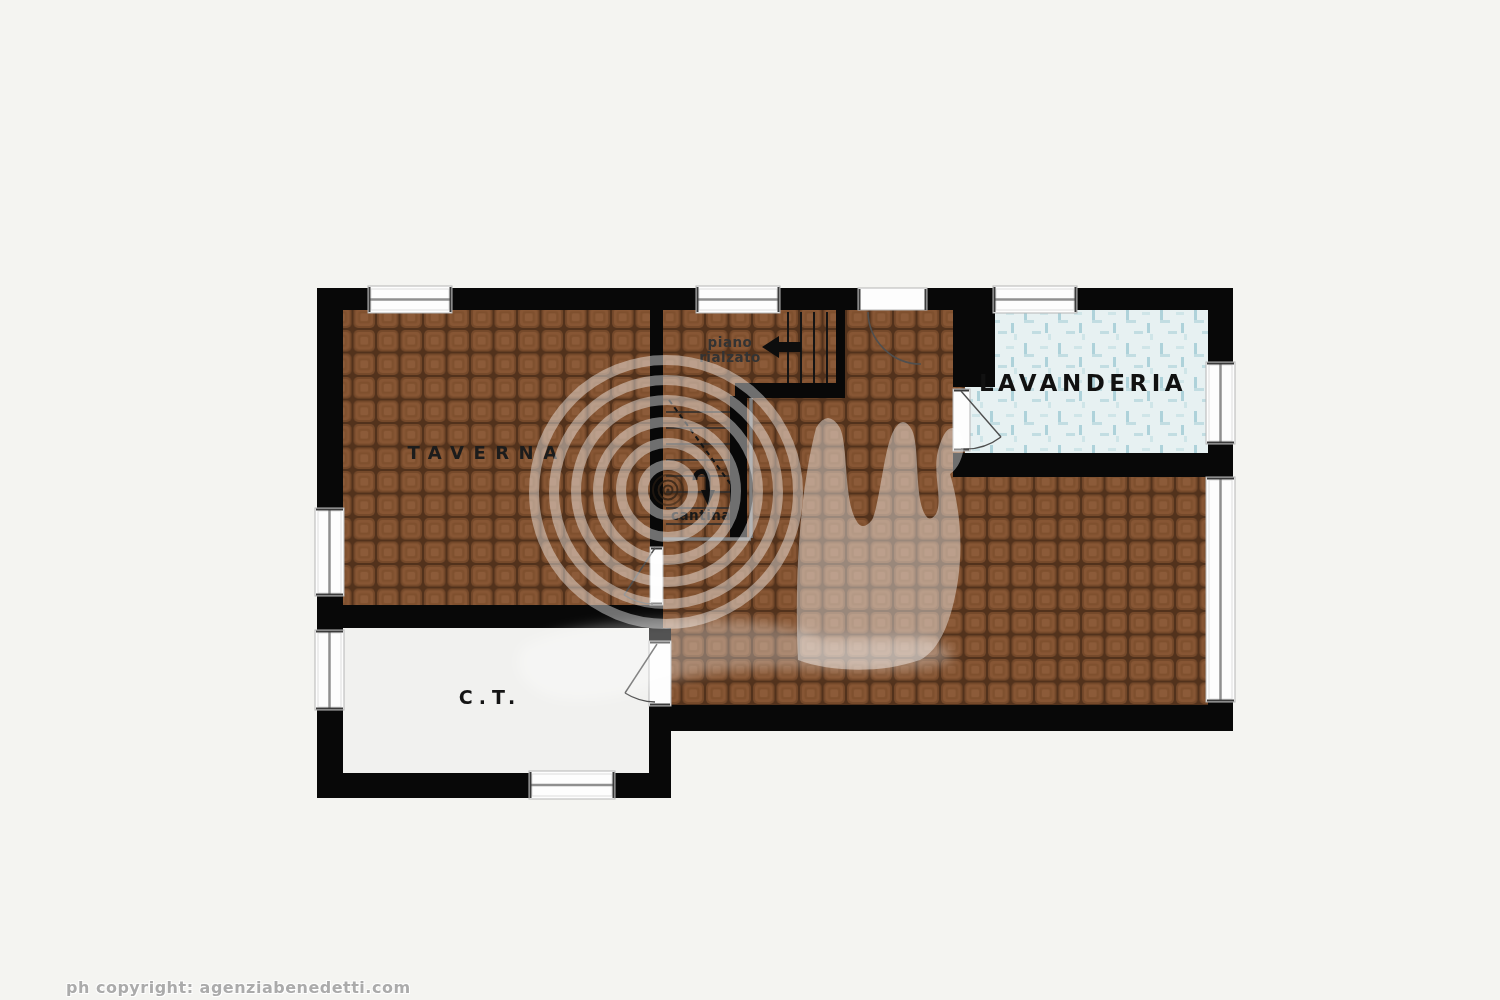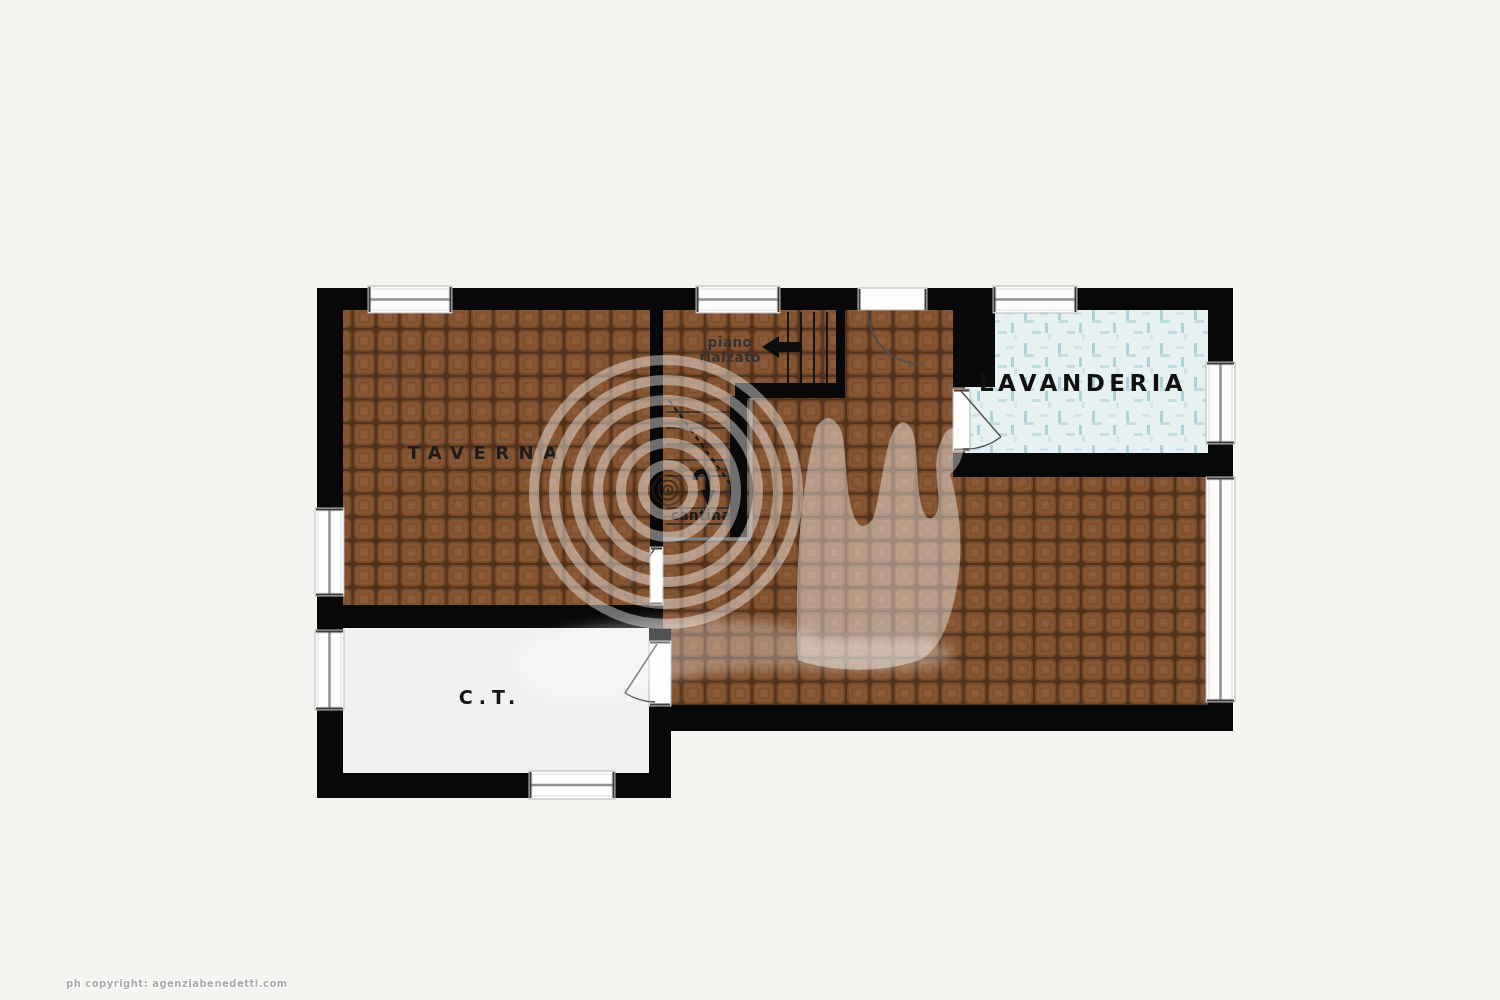--- a/index.html
+++ b/index.html
@@ -13,21 +13,21 @@
   .stage{
     position:relative;
     width:1500px;height:1000px;
     background:var(--background);
     overflow:hidden;
   }
   .stage svg{position:absolute;left:0;top:0;}
   .copyright{
     position:absolute;
     left:66px;top:978px;
-    font-size:10px;
+    font-size:16px;
     font-weight:bold;
     letter-spacing:0.5px;
     color:#ababab;
     text-shadow:1px 1px 0 rgba(255,255,255,0.95), -1px -1px 0 rgba(255,255,255,0.7), 1px -1px 0 rgba(255,255,255,0.7), -1px 1px 0 rgba(255,255,255,0.7);
   }
   text{
     font-family:"DejaVu Sans","Liberation Sans",sans-serif;
     font-weight:bold;
   }
 </style>

